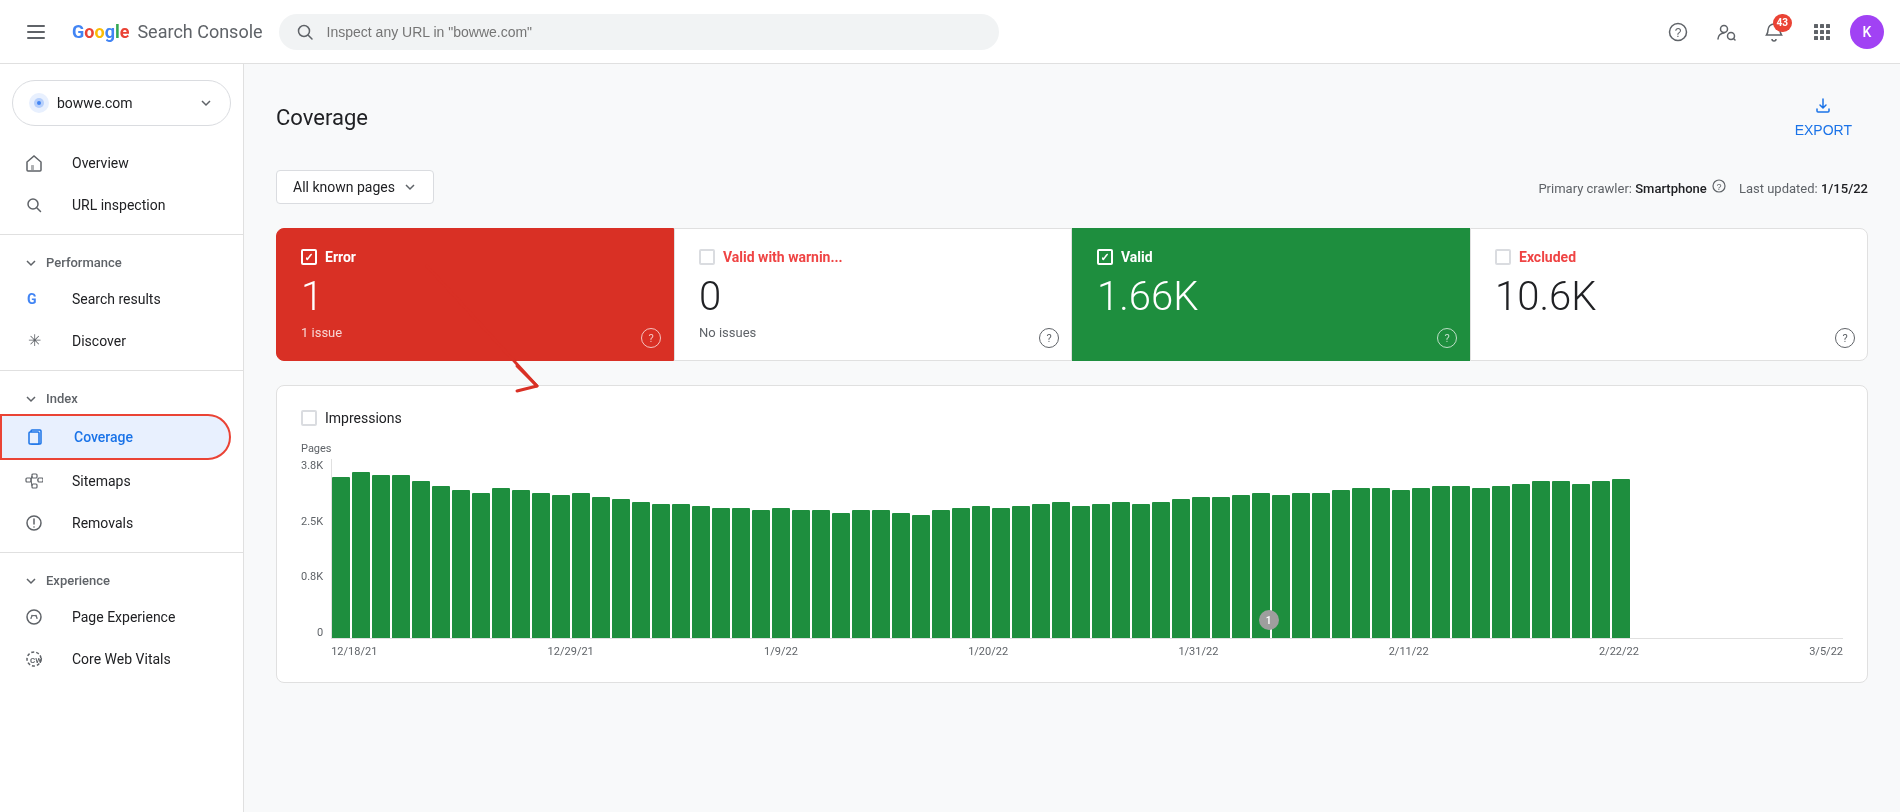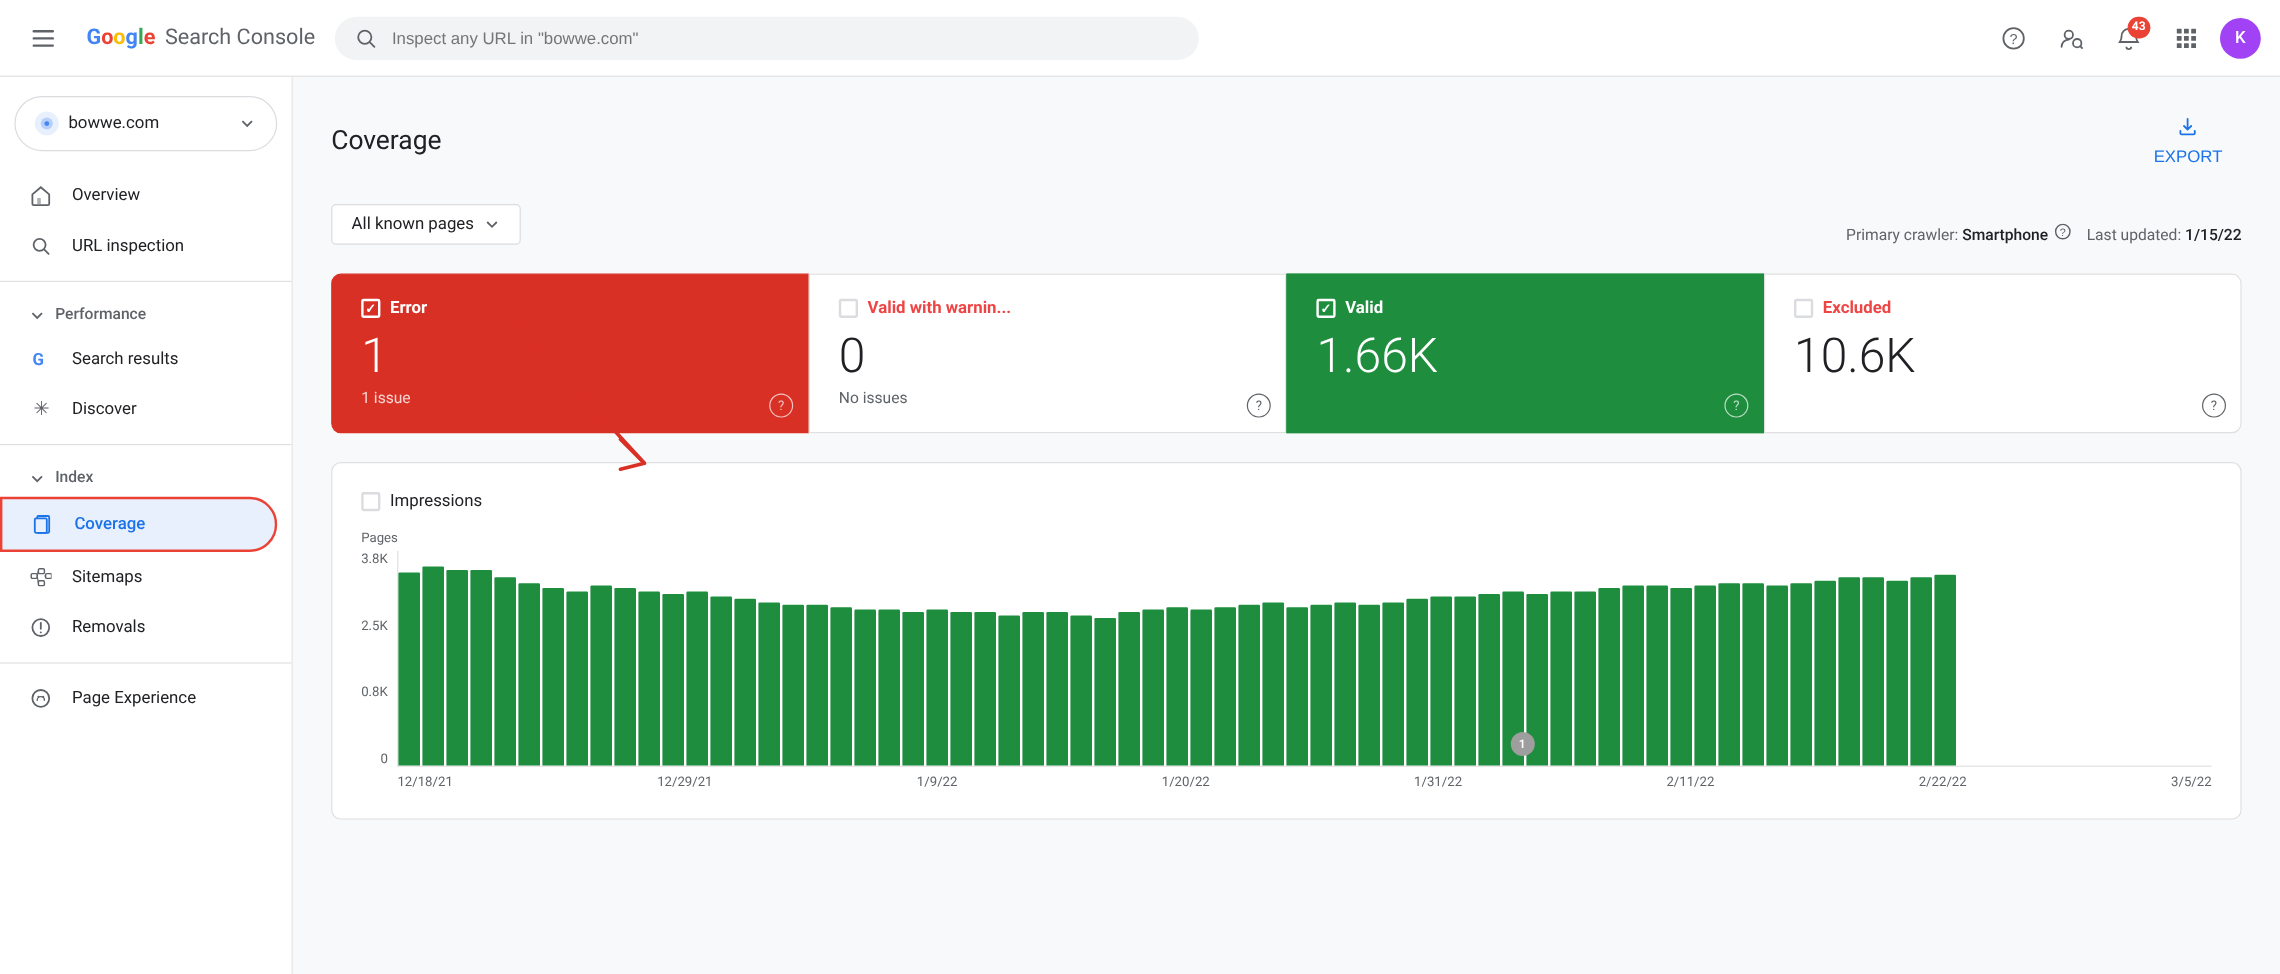--- a/index.html
+++ b/index.html
@@ -54,21 +54,21 @@
     .property-selector {
       display: flex; align-items: center; gap: 8px; padding: 12px 16px;
       border: 1px solid #dadce0; border-radius: 24px; margin: 8px 12px 16px;
       cursor: pointer; background: #fff;
     }
     .property-icon { width: 20px; height: 20px; border-radius: 50%; background: #e8f0fe; display: flex; align-items: center; justify-content: center; }
     .property-name { font-size: 14px; color: #202124; flex: 1; }
     .chevron-down { color: #5f6368; }
 
     .nav-item {
-      display: flex; align-items: center; gap: 16px;
+      display: flex; align-items: center; gap: 28px;
       padding: 12px 24px; cursor: pointer; border-radius: 0 24px 24px 0;
       margin-right: 12px; color: #202124; font-size: 14px;
     }
     .nav-item.active { background: #e8f0fe; color: #1a73e8; font-weight: 500; }
     .nav-item.active .nav-icon { color: #1a73e8; }
     .nav-icon { width: 20px; display: flex; align-items: center; justify-content: center; color: #5f6368; flex-shrink: 0; }
 
     .nav-section-header {
       display: flex; align-items: center; gap: 8px;
       padding: 12px 24px 8px; font-size: 13px; color: #5f6368;
@@ -87,21 +87,21 @@
       margin-bottom: 24px;
     }
     .coverage-title { font-size: 22px; font-weight: 400; color: #202124; }
     .export-btn {
       display: flex; align-items: center; gap: 8px;
       color: #1a73e8; font-size: 14px; font-weight: 500;
       background: transparent; border: none; cursor: pointer; padding: 8px 16px; flex-direction: column;
     }
 
     .filter-row {
-      display: flex; align-items: flex-end; justify-content: space-between;
+      display: flex; align-items: center; justify-content: space-between;
       margin-bottom: 24px;
     }
     .filter-select {
       display: flex; align-items: center; gap: 8px;
       padding: 8px 16px; border: 1px solid #dadce0; border-radius: 4px;
       background: #fff; cursor: pointer; font-size: 14px; color: #202124;
     }
     .crawler-info { font-size: 13px; color: #5f6368; }
     .crawler-info strong { color: #202124; font-weight: 500; }
 
@@ -341,33 +341,48 @@
           <circle cx="9" cy="9" r="7" stroke="#5f6368" stroke-width="1.5"></circle>
           <line x1="9" y1="5" x2="9" y2="10" stroke="#5f6368" stroke-width="1.5" stroke-linecap="round"></line>
           <circle cx="9" cy="13" r="0.8" fill="#5f6368"></circle>
         </svg>
       </span>
       <span>Removals</span>
     </div>
 
     <div class="nav-divider"></div>
 
+    <div class="nav-section-header">
+      <svg width="14" height="14" viewBox="0 0 14 14">
+          <path d="M3 5l4 4 4-4" stroke="#5f6368" stroke-width="1.5" fill="none"></path>
+        </svg>
+      <span>Experience</span>
+    </div>
 
     <div class="nav-item">
       <span class="nav-icon">
         <svg width="18" height="18" viewBox="0 0 18 18" fill="none">
           <circle cx="9" cy="9" r="7" stroke="#5f6368" stroke-width="1.5"></circle>
           <path d="M6 10.5c0-1.7 1.3-3 3-3s3 1.3 3 3" stroke="#5f6368" stroke-width="1.2" stroke-linecap="round"></path>
           <circle cx="7" cy="7.5" r="0.8" fill="#5f6368"></circle>
           <circle cx="11" cy="7.5" r="0.8" fill="#5f6368"></circle>
         </svg>
       </span>
       <span>Page Experience</span>
     </div>
 
+    <div class="nav-item">
+      <span class="nav-icon">
+        <svg width="18" height="18" viewBox="0 0 18 18" fill="none">
+          <circle cx="9" cy="9" r="7" stroke="#5f6368" stroke-width="1.5" stroke-dasharray="3 2"></circle>
+          <text x="5" y="13" font-size="8" fill="#5f6368" font-weight="600">CW</text>
+        </svg>
+      </span>
+      <span>Core Web Vitals</span>
+    </div>
 
   </nav>
 
   <main class="main">
     <div class="coverage-container">
 
       <div class="coverage-header">
         <h1 class="coverage-title">Coverage</h1>
         <button class="export-btn">
           <svg width="18" height="18" viewBox="0 0 18 18" fill="none">

